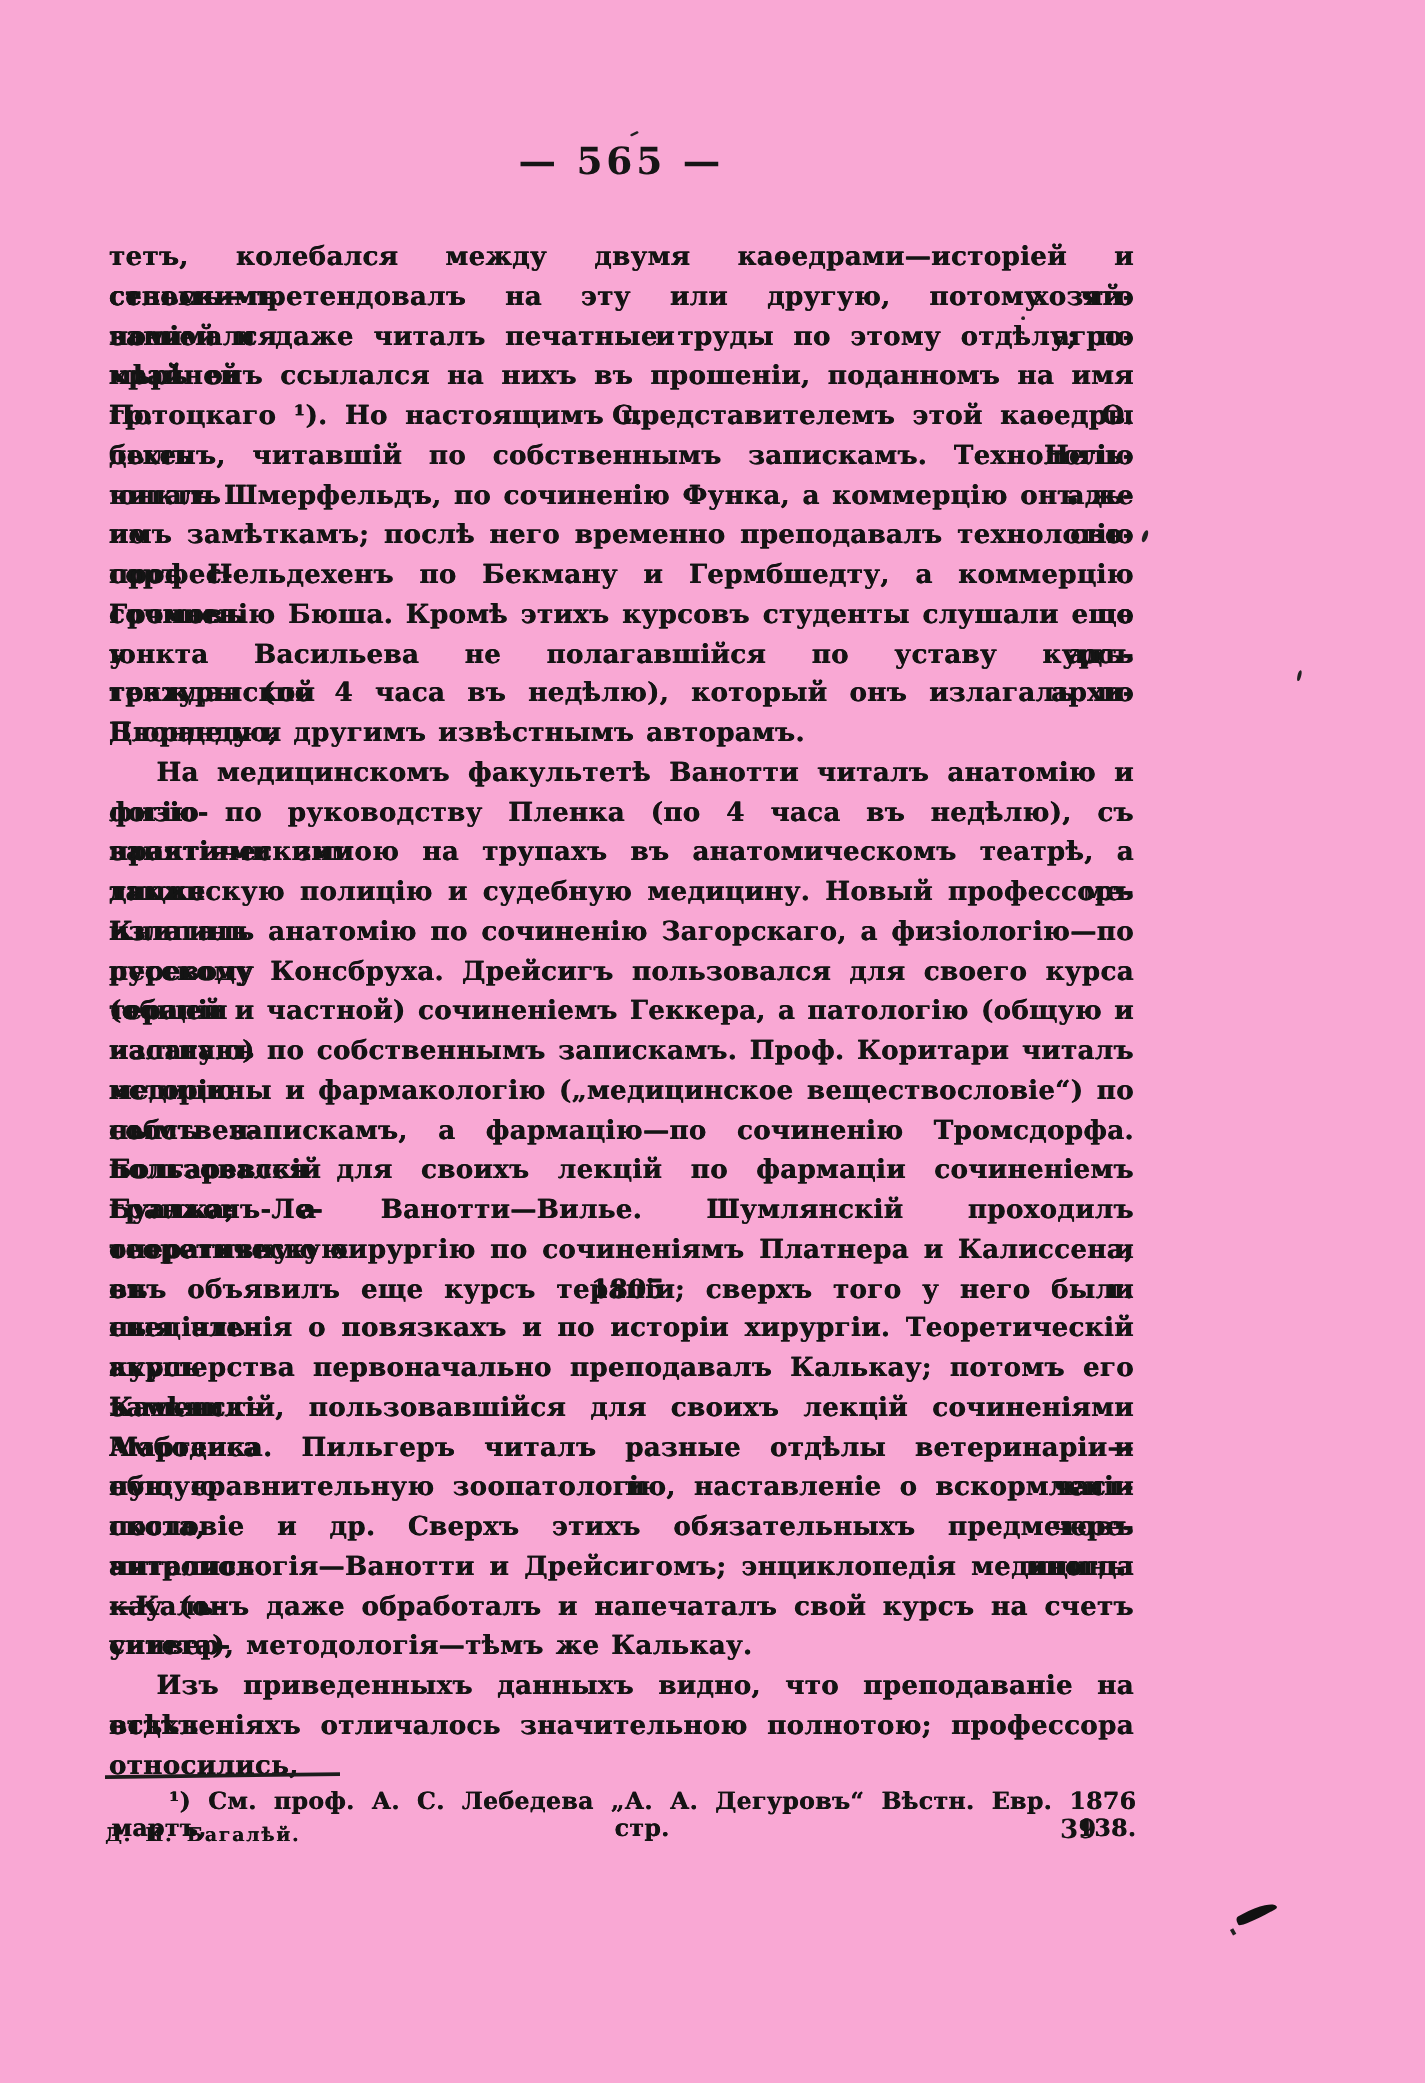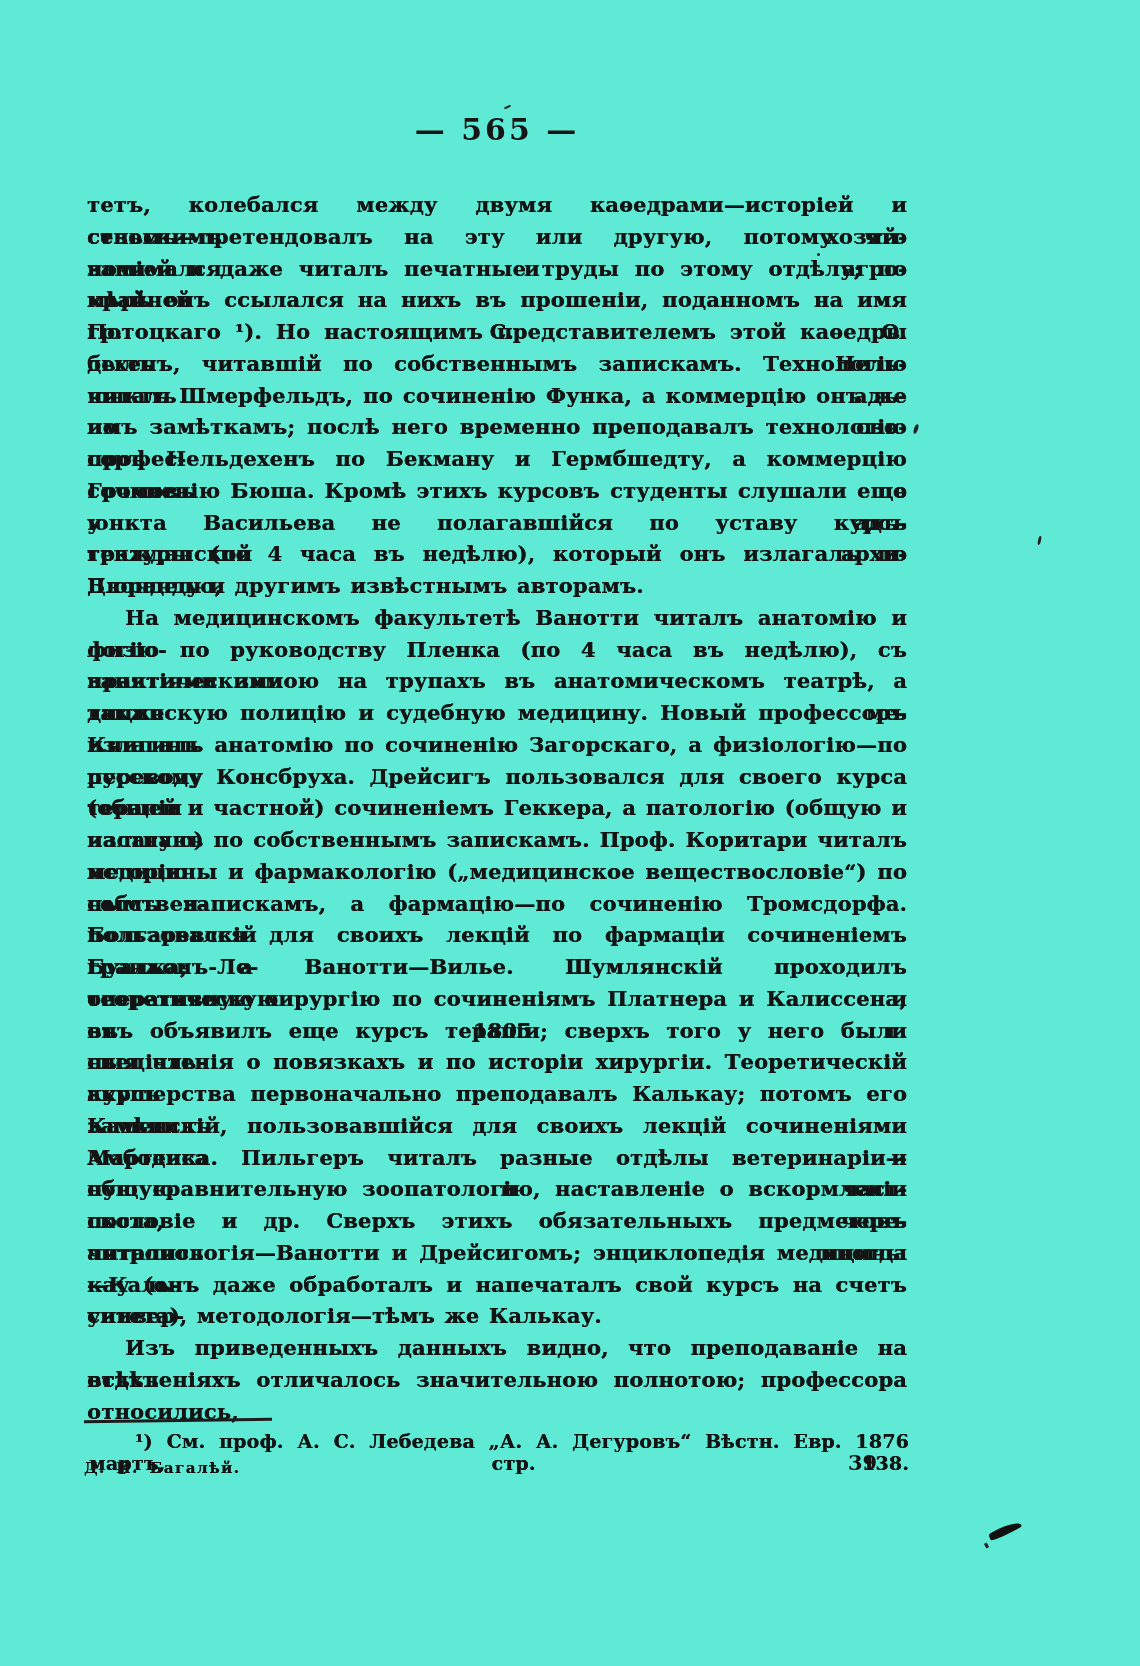--- a/index.html
+++ b/index.html
@@ -4,21 +4,21 @@
 <style>
   html, body {
     margin: 0;
     padding: 0;
     background: #ffffff;
   }
   #page {
     position: relative;
     width: 1140px;
     height: 1666px;
-    background: #5eead4;
+    background: #f9a8d4;
     overflow: hidden;
     font-family: "DejaVu Serif", "DejaVu Sans", serif;
     color: #141414;
   }
   
   #page-number {
     position: absolute;
     left: 87px;
     top: 112px;
     width: 820px;

